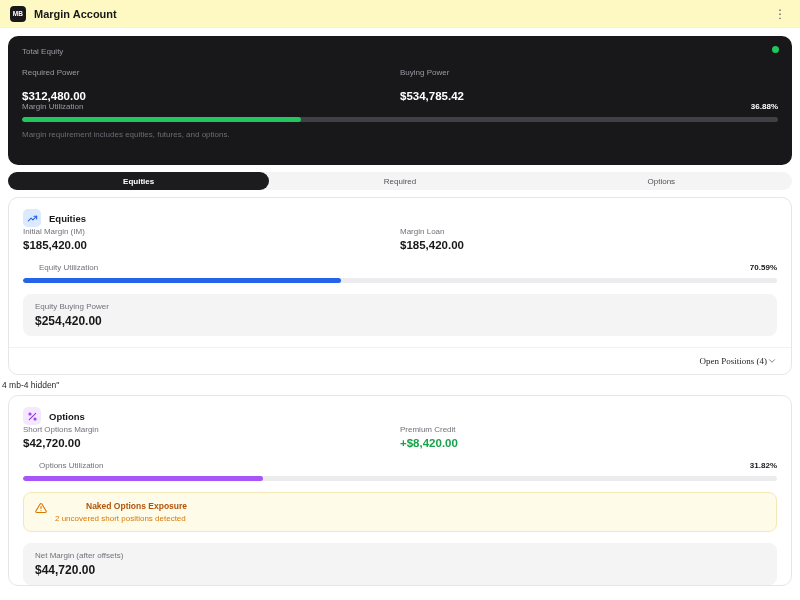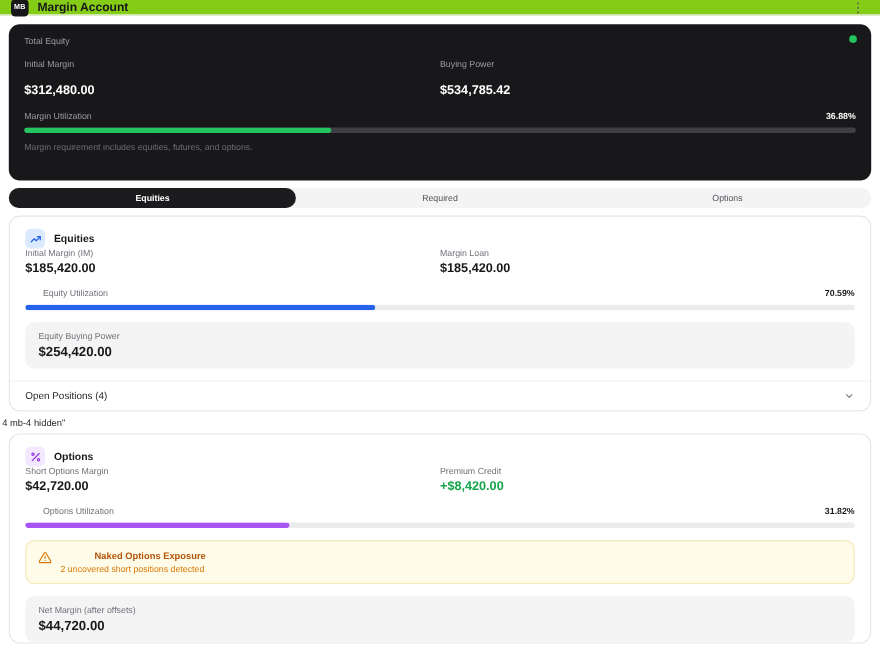--- a/index.html
+++ b/index.html
@@ -1,41 +1,41 @@
 <!DOCTYPE html>
 <html><head>
 <meta charset="utf-8">
 <style>
   * { margin:0; padding:0; box-sizing:border-box; }
   html,body { width:800px; height:600px; background:#fff; overflow:hidden;
     font-family:"Liberation Sans", sans-serif; color:#18181b; }
 
   
-  .topbar { height:14px; display:flex; align-items:center; padding:0 10px;
-    border-bottom:1px solid #f1f1f3; background:#84cc16; }
+  .topbar { height:28px; display:flex; align-items:center; padding:0 10px;
+    border-bottom:1px solid #f1f1f3; background:#fef9c3; }
   .logo { width:16px; height:16px; background:#18181b; border-radius:4px;
     color:#fff; font-size:6.5px; font-weight:bold; display:flex;
     align-items:center; justify-content:center; letter-spacing:.2px; }
   .topbar-title { font-size:11px; font-weight:bold; margin-left:8px; }
   .kebab { margin-left:auto; color:#52525b; font-size:12px; line-height:1;
     padding:2px 4px; cursor:pointer; }
 
   .page { padding:8px; }
 
   
   .summary { position:relative; background:#18181b; border-radius:10px;
     padding:11px 14px 26px; color:#fff; margin-bottom:7px; }
   .summary .dot { position:absolute; top:10px; right:13px; width:7px; height:7px;
     border-radius:50%; }
   .lbl { font-size:8px; color:#71717a; }
   .summary .lbl { color:#9a9aa3; }
   .summary .big { font-size:18px; font-weight:bold; margin-top:3px; letter-spacing:.2px; }
   .summary-grid { display:grid; grid-template-columns:1fr 1fr; margin-top:12px; }
   .summary-grid .val { font-size:11.5px; font-weight:bold; margin-top:13px; }
-  .util-row { display:flex; justify-content:space-between; align-items:baseline; margin-top:13px; }
+  .util-row { display:flex; justify-content:space-between; align-items:baseline; }
   .util-row .pct { font-size:8px; font-weight:bold; }
   .track { height:5px; border-radius:3px; background:#3f3f46; margin-top:6px; overflow:hidden; }
   .track .fill { height:100%; border-radius:3px; }
   .summary .note { font-size:8px; color:#6b6b74; margin-top:8px; }
 
   
   .tabs { display:flex; background:#f4f4f5; border-radius:9px; height:18px;
     margin-bottom:7px; align-items:stretch; }
   .tab { flex:1; display:flex; align-items:center; justify-content:center;
     font-size:8px; color:#52525b; border-radius:9px; cursor:pointer; }
@@ -54,21 +54,21 @@
   .light-track .fill { height:100%; border-radius:3px; }
   .card .util-row { margin-top:12px;margin-left:16px; }
   .card .util-row .pct { color:#18181b; }
   .graybox { background:#f4f4f5; border-radius:8px; padding:8px 12px; margin-top:11px; }
   .graybox .val { font-size:12px; font-weight:bold; margin-top:3px; }
   .warnbox { background:#fefce8; border:1px solid #f3e8b8; border-radius:8px;
     padding:8px 11px; margin-top:11px; display:flex; gap:8px; align-items:flex-start; }
   .warn-title { font-size:8.5px; font-weight:bold; color:#b45309;padding-left:31px; }
   .warn-sub { font-size:8px; color:#d97706; margin-top:3px; }
   .card-foot { border-top:1px solid #f1f1f3; margin-top:11px; padding:8px 14px;
-    display:flex; align-items:center; justify-content:space-between; cursor:pointer; }
+    display:flex; align-items:center; justify-content:flex-end; cursor:pointer;font-family:Liberation Serif, serif; }
   .foot-label { font-size:9px; color:#27272a; }
   .chev { color:#71717a; display:flex; }
 
   .stray { font-size:8.5px; color:#27272a; margin:5px 0 5px -6px; }
 </style>
 </head>
 <body>
 
 <div class="topbar">
   <div class="logo">MB</div>
@@ -76,21 +76,21 @@
   <div class="kebab">⋮</div>
 </div>
 
 <div class="page">
 
   <div class="summary">
     <span class="dot" style="background:#22c55e"></span>
     <div class="lbl">Total Equity</div>
     <div class="summary-grid">
       <div>
-        <div class="lbl">Initial Margin</div>
+        <div class="lbl">Required Power</div>
         <div class="val">$312,480.00</div>
       </div>
       <div>
         <div class="lbl">Buying Power</div>
         <div class="val">$534,785.42</div>
       </div>
     </div>
     <div class="util-row">
       <span class="lbl">Margin Utilization</span>
       <span class="pct">36.88%</span>

